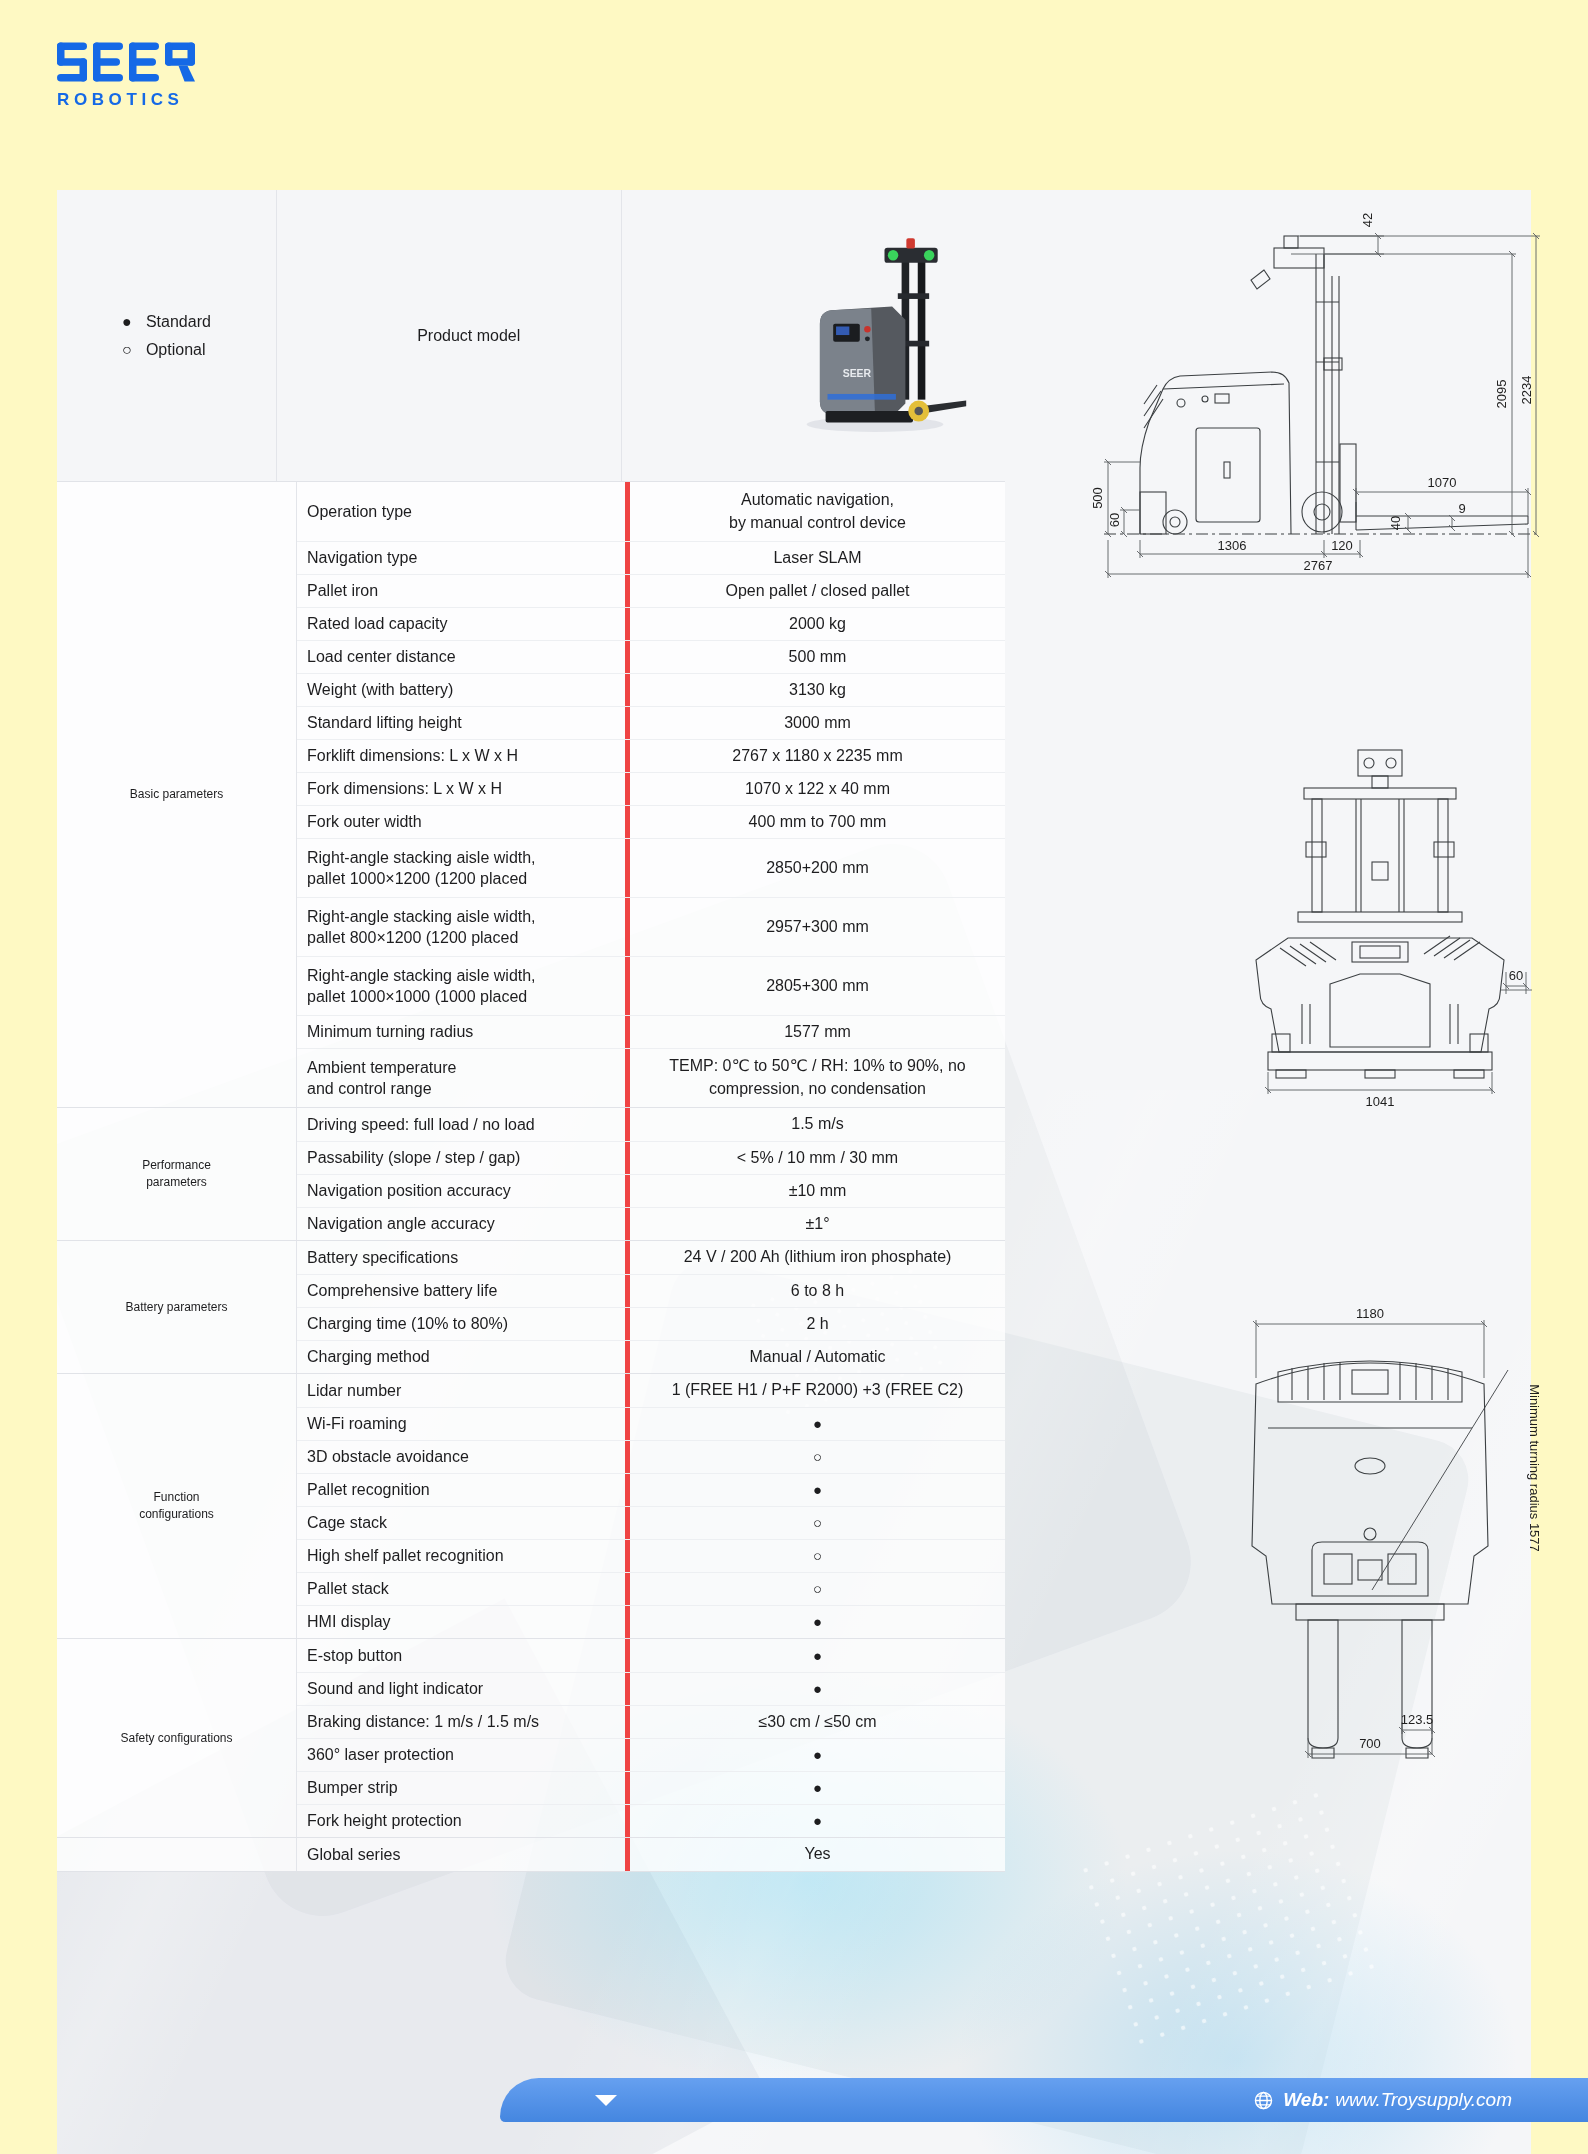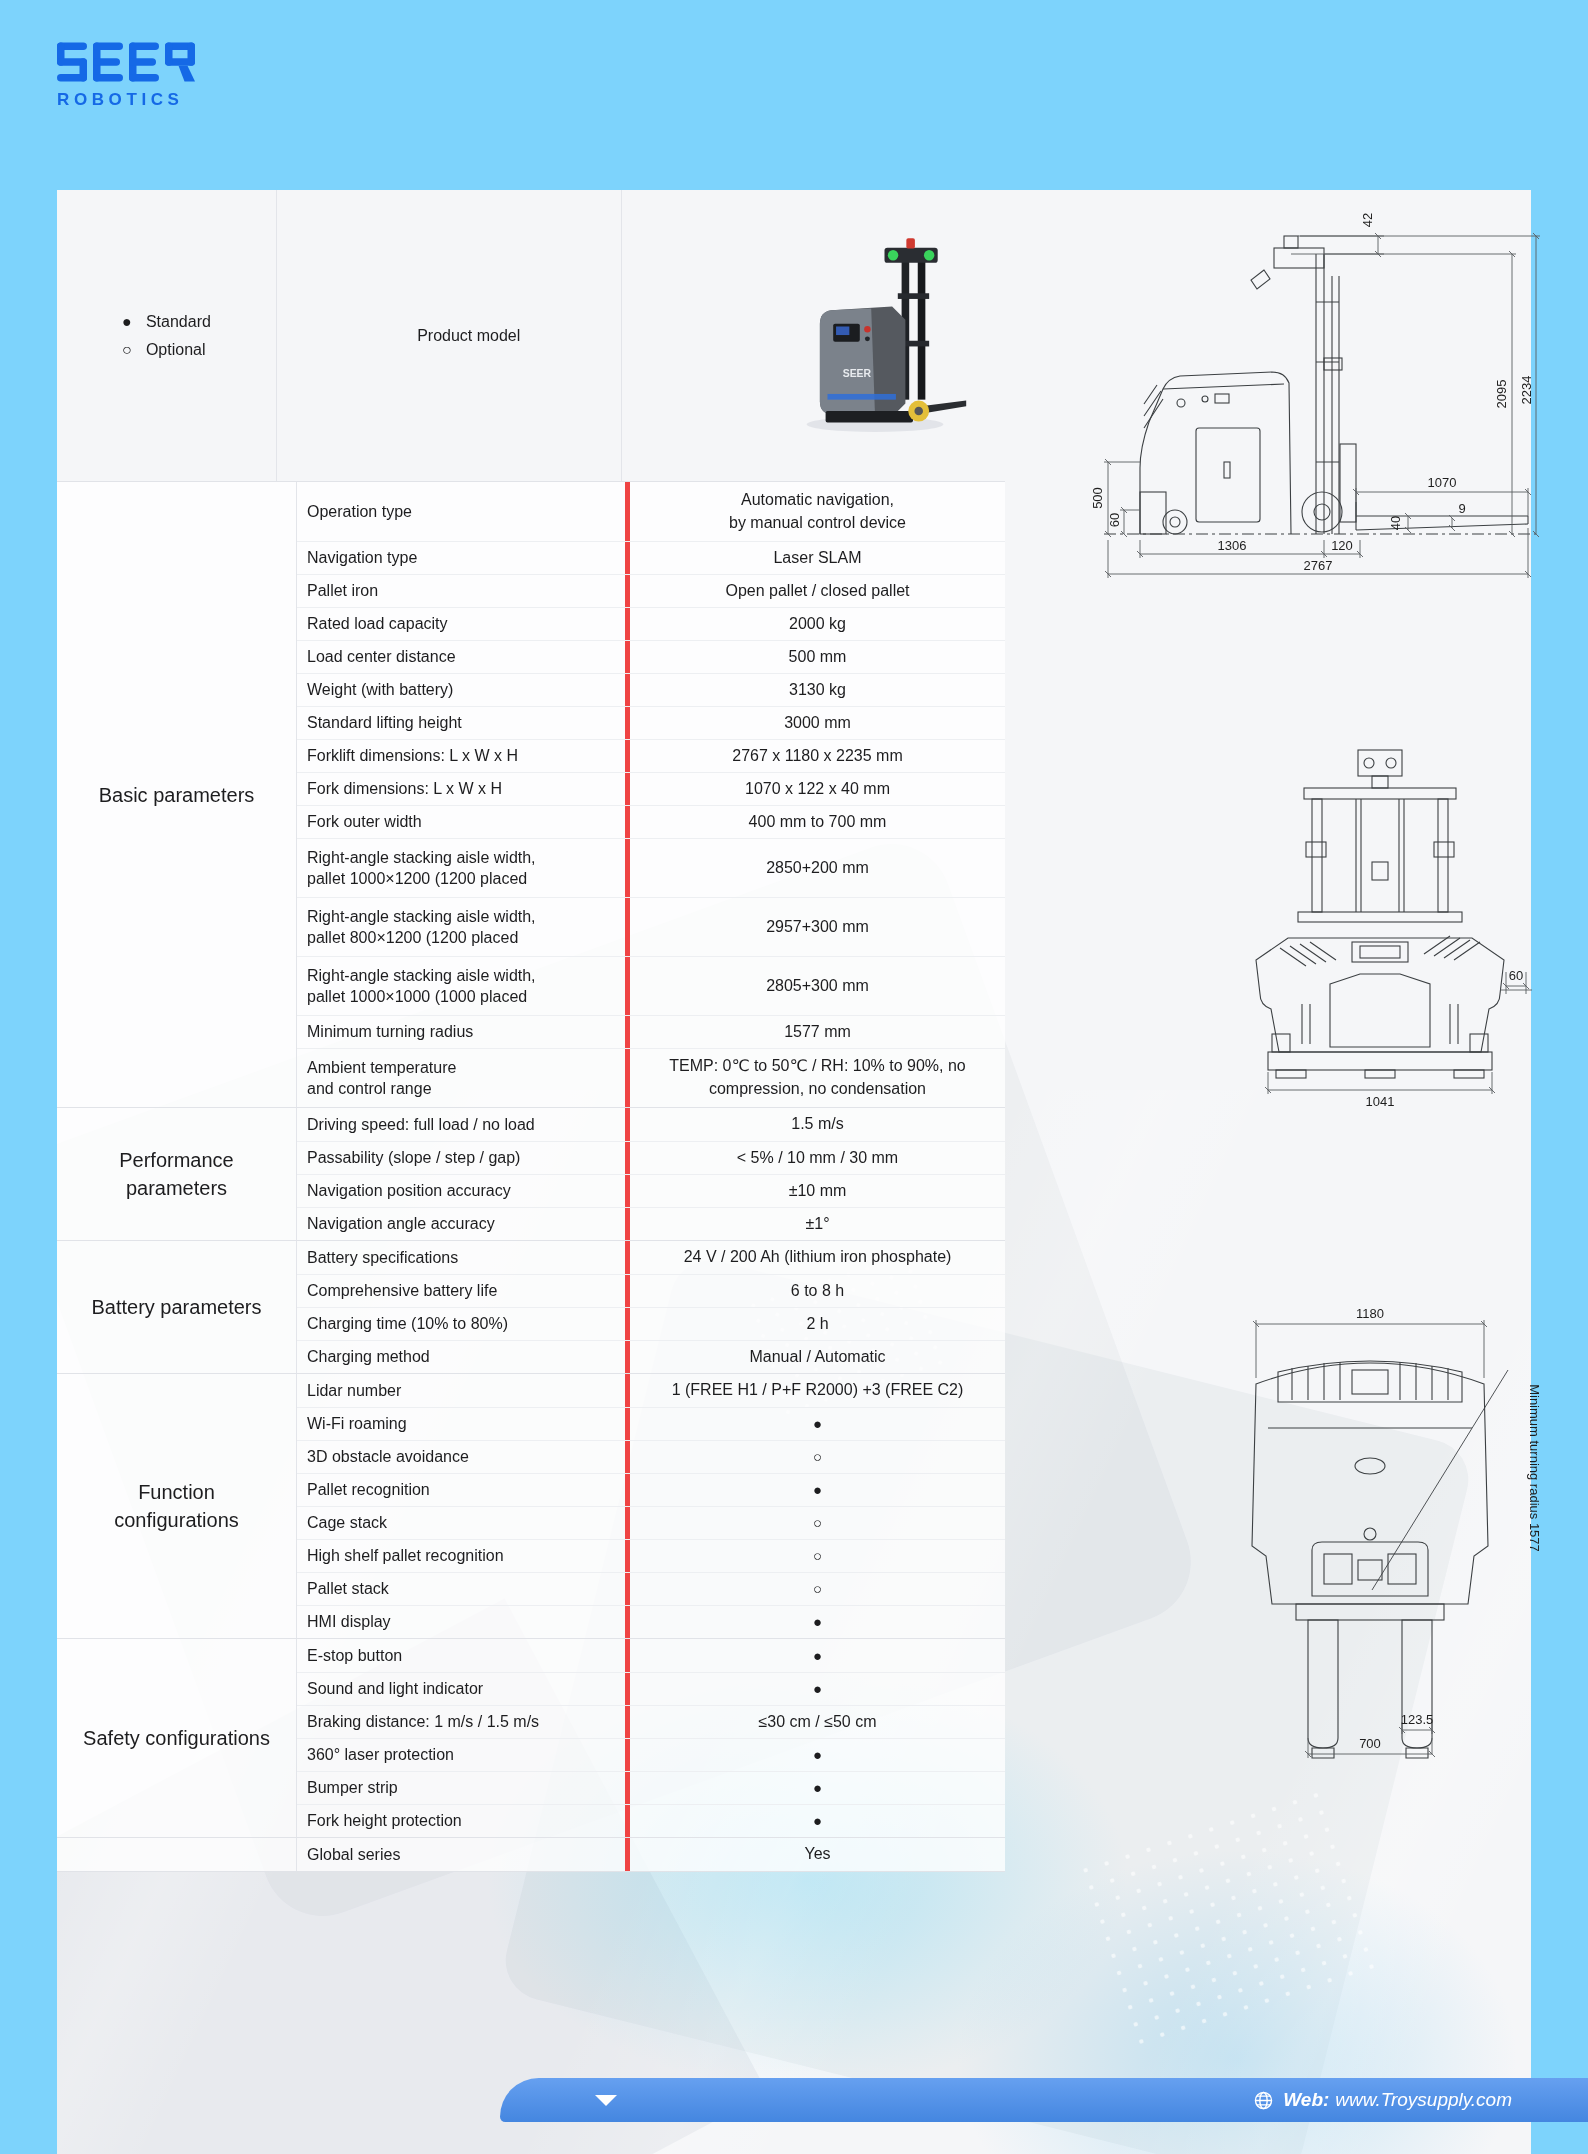--- a/index.html
+++ b/index.html
@@ -1,16 +1,16 @@
 <!DOCTYPE html>
 <html><head>
 <meta charset="utf-8">
 <style>
   html,body{margin:0;padding:0;background:#ffffff;}
-  .page{position:relative;width:1588px;height:2154px;background:#7dd3fc;overflow:hidden;
+  .page{position:relative;width:1588px;height:2154px;background:#fef9c3;overflow:hidden;
         font-family:"Liberation Sans","DejaVu Sans",sans-serif;color:#1d1d1f;}
 
   
   .logo-wrap{position:absolute;left:57px;top:42px;width:170px;}
   .logo-sub{margin-top:4px;color:#1569e6;font-weight:bold;font-size:17px;letter-spacing:4.6px;}
 
   
   .panel{position:absolute;left:57px;top:190px;width:1474px;height:1964px;
          background:#f5f6f8;overflow:hidden;}
 
@@ -43,21 +43,21 @@
   .thead .hcell{box-sizing:border-box;display:flex;align-items:center;justify-content:center;}
   .hcell.c1{width:240px;border-right:1px solid #e3e5ea;}
   .hcell.c2{width:333px;border-right:1px solid #e3e5ea;font-size:16px;}
   .hcell.c3{width:375px;}
   .legend{display:inline-block;text-align:left;font-size:16px;line-height:1.75;}
   .legend .sym{display:inline-block;width:24px;}
 
   .table-section{display:flex;border-top:1px solid #e1e3e8;}
   .sec-cell{width:240px;box-sizing:border-box;border-right:1px solid #e3e5ea;
             background:rgba(255,255,255,0.78);display:flex;align-items:center;justify-content:center;
-            text-align:center;font-size:20px;line-height:1.4;white-space:pre-line;}
+            text-align:center;font-size:12px;line-height:1.4;white-space:pre-line;}
   .rows{flex:1;display:flex;flex-direction:column;}
   .row{display:flex;height:33px;box-sizing:border-box;background:rgba(255,255,255,0.78);}
   .row.tall{height:59px;}
   .row + .row{border-top:1px solid #edeff2;}
   .param-cell{width:333px;box-sizing:border-box;border-right:5px solid #ef4444;
               display:flex;align-items:center;padding-left:10px;font-size:16px;line-height:1.32;
               white-space:pre-line;}
   .value-cell{flex:1;display:flex;align-items:center;justify-content:center;text-align:center;
               font-size:16px;line-height:1.42;white-space:pre-line;padding:0 4px;}
   .value-cell.dot{font-size:15px;}

